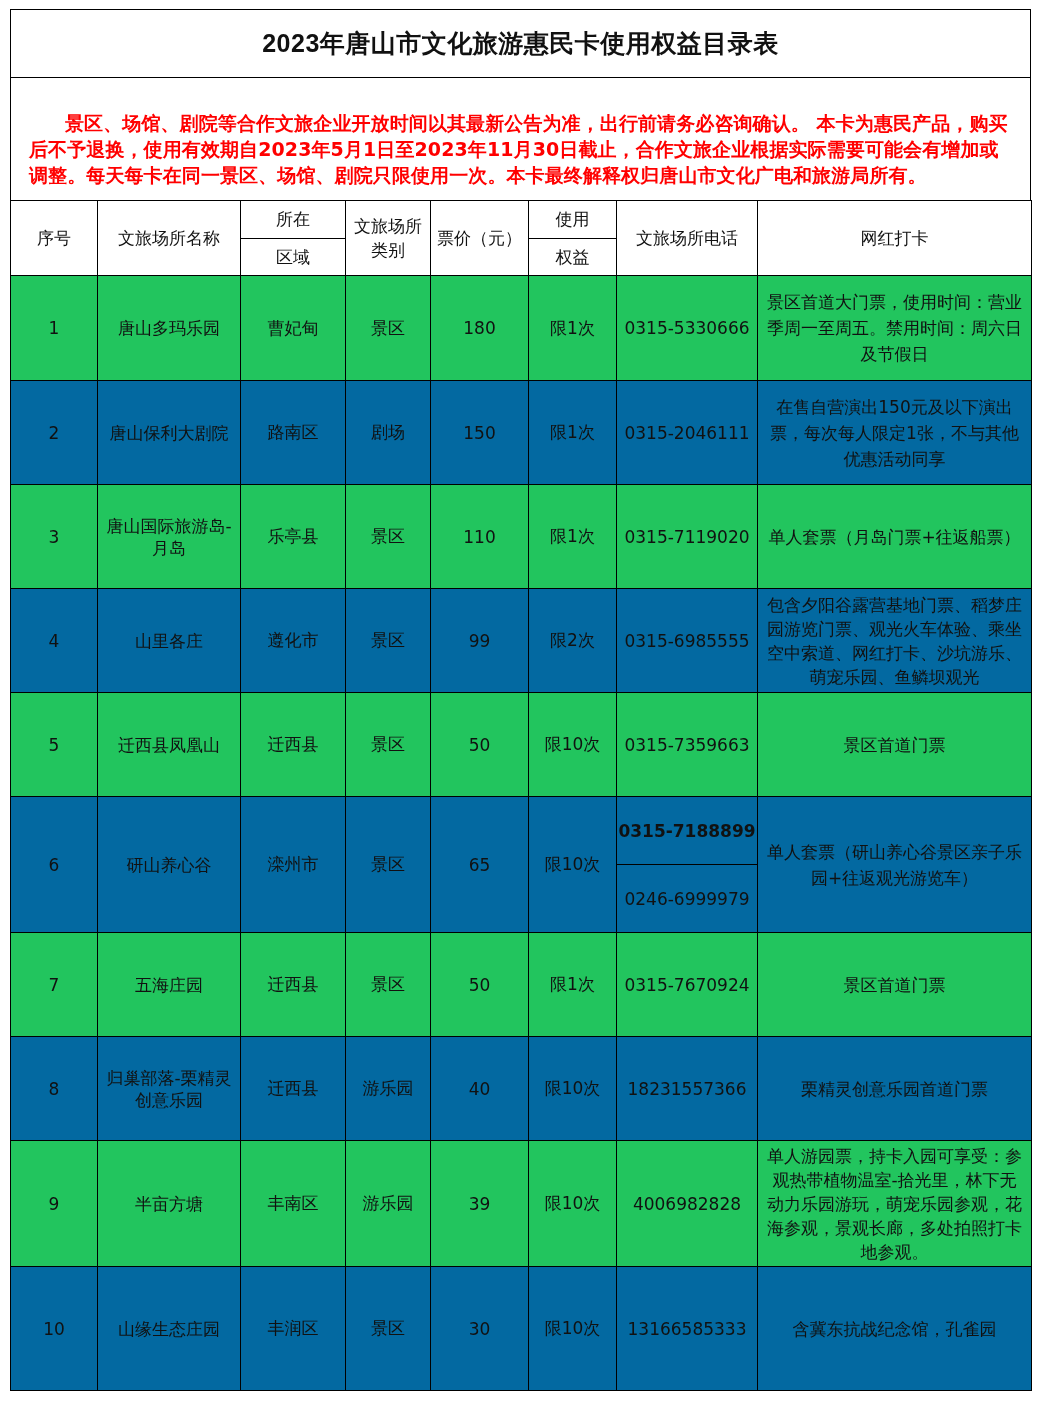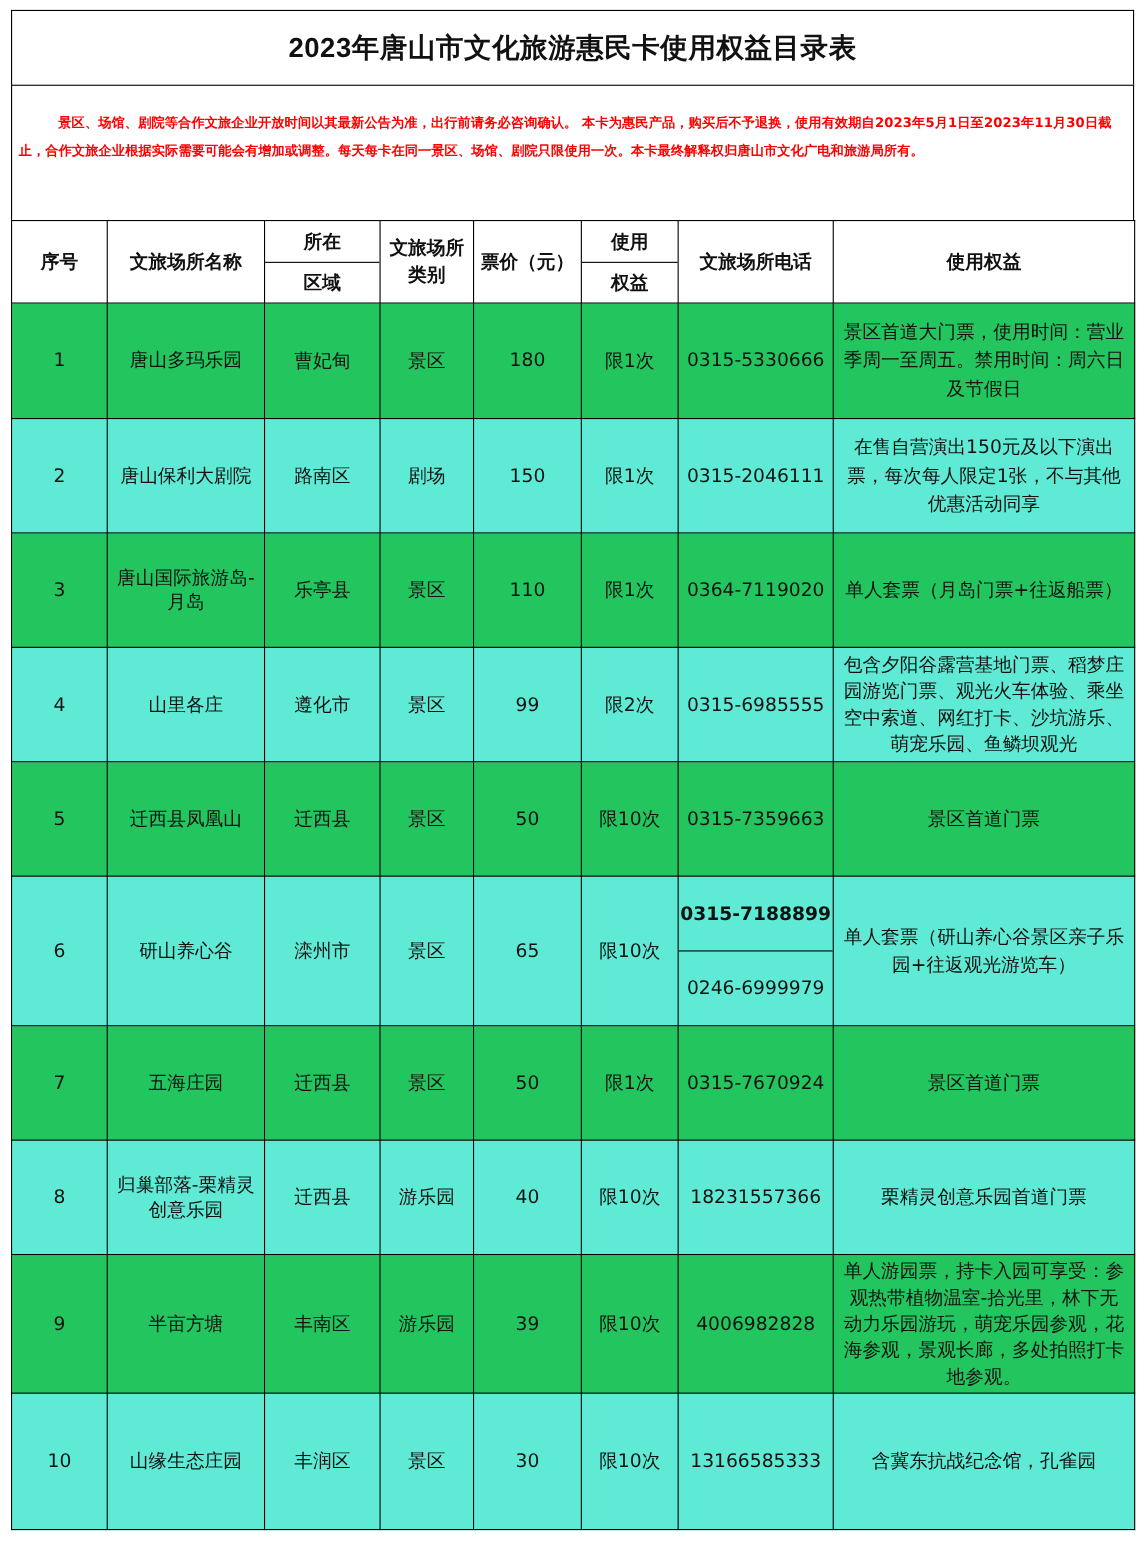--- a/index.html
+++ b/index.html
@@ -1,26 +1,26 @@
 <!DOCTYPE html>
 <html><head>
 <meta charset="utf-8">
 <style>
   html, body { margin: 0; padding: 0; background: #ffffff; }
   body { width: 1040px; height: 1403px; position: relative; font-family: "DejaVu Sans", "Liberation Sans", sans-serif; color: #111; }
   .sheet { position: absolute; left: 10px; top: 9px; width: 1021px; }
   .title-box { height: 68px; border: 1.5px solid #000; border-bottom: none; display: flex; align-items: center; justify-content: center; box-sizing: border-box; }
   .title { font-size: 25px; font-weight: bold; letter-spacing: 0.5px; font-family: "Liberation Sans", "DejaVu Sans", sans-serif; text-align: center; }
   .notice-box { height: 123px; border: 1.5px solid #000; border-bottom: none; box-sizing: border-box; padding: 20px 6px 0 6px; }
-  .notice { color: #ff0000; font-weight: bold; font-size: 12px; line-height: 26px; text-indent: 36px; margin: 0; letter-spacing: 0.1px; }
+  .notice { color: #ff0000; font-weight: bold; font-size: 19px; line-height: 26px; text-indent: 36px; margin: 12px; letter-spacing: 0.1px; }
   table { border-collapse: collapse; width: 1021px; table-layout: fixed; }
   td, th { border: 1.5px solid #000; text-align: center; vertical-align: middle; padding: 0 4px; box-sizing: border-box; font-size: 17px; font-weight: normal; }
-  th { font-weight: bold; font-size: 17px; border-radius: 32px; }
+  th { font-weight: normal; font-size: 17px; border-radius: 32px; }
   tr.alt td { background: #22c55e; }
-  tr.plain td { background: #5eead4; }
+  tr.plain td { background: #0369a1; }
   .benefit { line-height: 26px; padding: 0 6px; }
   .name { line-height: 22px; }
   .hdr-split { padding: 0; }
   .hdr-split .top { height: 37px; display: flex; align-items: center; justify-content: center; border-bottom: 1.5px solid #000; }
   .hdr-split .bot { height: 36px; display: flex; align-items: center; justify-content: center; }
   .phone-split { padding: 0; }
   .phone-split .p1 { height: 67px; display: flex; align-items: center; justify-content: center; border-bottom: 1.5px solid #000; font-weight: bold; }
   .phone-split .p2 { height: 67px; display: flex; align-items: center; justify-content: center; }
 </style>
 </head>
@@ -52,21 +52,21 @@
           <div class="top">所在</div>
           <div class="bot">区域</div>
         </th>
         <th style="line-height:24px">文旅场所类别</th>
         <th>票价（元）</th>
         <th class="hdr-split">
           <div class="top">使用</div>
           <div class="bot">权益</div>
         </th>
         <th>文旅场所电话</th>
-        <th>使用权益</th>
+        <th>网红打卡</th>
       </tr>
     </thead>
     <tbody>
       <tr class="alt" style="height:105px">
         <td>1</td>
         <td class="name">唐山多玛乐园</td>
         <td>曹妃甸</td>
         <td>景区</td>
         <td>180</td>
         <td>限1次</td>
@@ -83,21 +83,21 @@
         <td>0315-2046111</td>
         <td class="benefit">在售自营演出150元及以下演出票，每次每人限定1张，不与其他优惠活动同享</td>
       </tr>
       <tr class="alt" style="height:104px">
         <td>3</td>
         <td class="name">唐山国际旅游岛-月岛</td>
         <td>乐亭县</td>
         <td>景区</td>
         <td>110</td>
         <td>限1次</td>
-        <td>0364-7119020</td>
+        <td>0315-7119020</td>
         <td class="benefit">单人套票（月岛门票+往返船票）</td>
       </tr>
       <tr class="plain" style="height:104px">
         <td>4</td>
         <td class="name">山里各庄</td>
         <td>遵化市</td>
         <td>景区</td>
         <td>99</td>
         <td>限2次</td>
         <td>0315-6985555</td>

